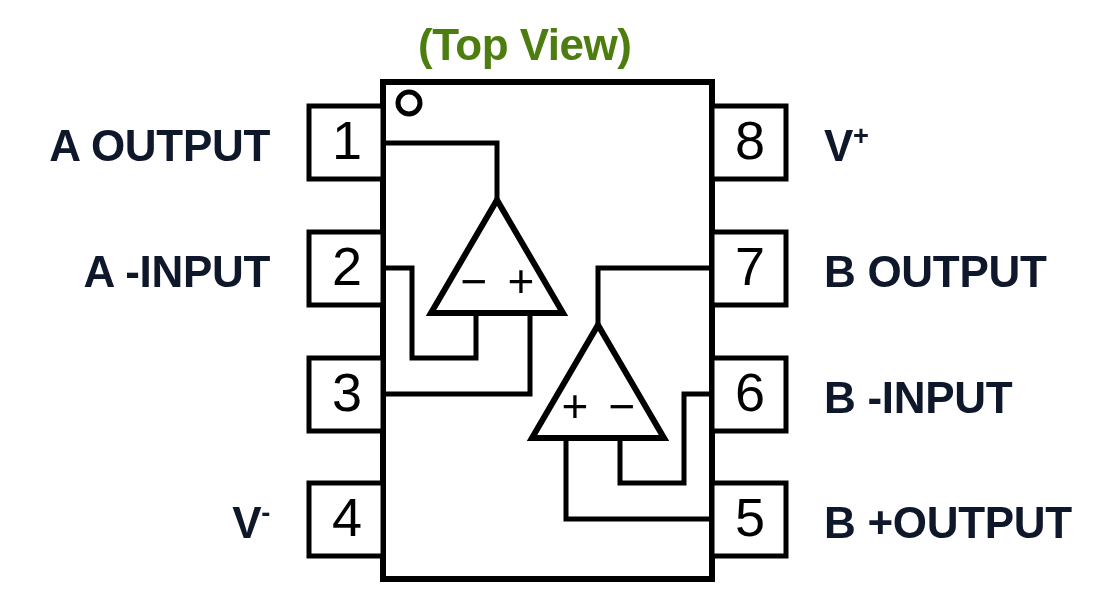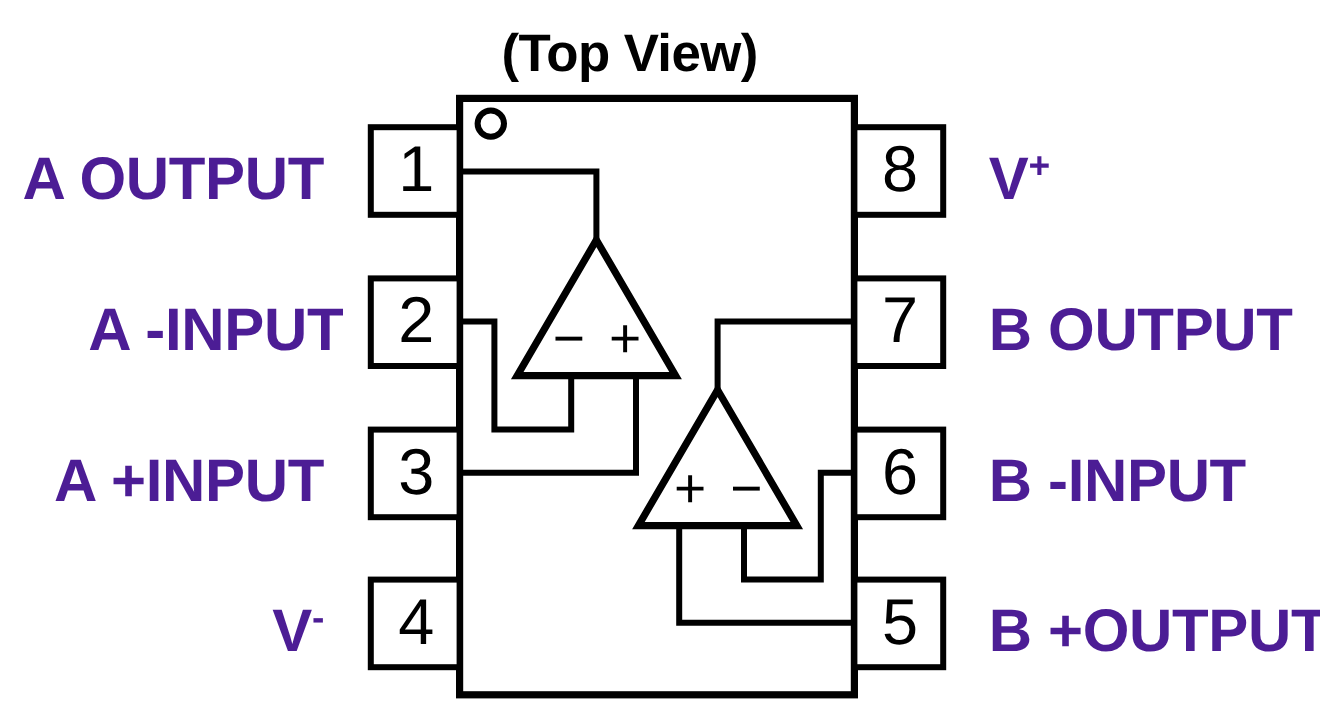--- a/index.html
+++ b/index.html
@@ -67,30 +67,30 @@
     font-weight: 400;
     fill: #000000;
     text-anchor: middle;
     dominant-baseline: middle;
   }
   .title-text {
     position: absolute;
     font-family: "Liberation Sans", sans-serif;
     font-size: 44px;
     font-weight: bold;
-    color: #000000;
+    color: #4d7c0f;
     white-space: nowrap;
     letter-spacing: -0.5px;
   }
   .pin-label {
     position: absolute;
     font-family: "Liberation Sans", sans-serif;
-    font-size: 50px;
+    font-size: 44px;
     font-weight: bold;
-    color: #4c1d95;
+    color: #0f172a;
     white-space: nowrap;
     line-height: 1;
     letter-spacing: -0.3px;
   }
   .pin-label.left {
     text-align: right;
   }
   .pin-label.right {
     text-align: left;
   }
@@ -152,25 +152,22 @@
 
     <text class="pin-num" x="750" y="145">8</text>
     <text class="pin-num" x="750" y="271">7</text>
     <text class="pin-num" x="750" y="397">6</text>
     <text class="pin-num" x="750" y="522">5</text>
   </svg>
 
   <div class="pin-label left" style="left:0px; top:122px; width:270px;">
     <span>A OUTPUT</span><span class="sup"></span>
   </div>
-  <div class="pin-label left" style="left:16px; top:248px; width:270px;">
+  <div class="pin-label left" style="left:0px; top:248px; width:270px;">
     <span>A -INPUT</span><span class="sup"></span>
-  </div>
-  <div class="pin-label left" style="left:0px; top:374px; width:270px;">
-    <span>A +INPUT</span><span class="sup"></span>
   </div>
   <div class="pin-label left" style="left:0px; top:499px; width:270px;">
     <span>V</span><span class="sup">-</span>
   </div>
 
   <div class="pin-label right" style="left:824px; top:122px; width:276px;">
     <span>V</span><span class="sup">+</span>
   </div>
   <div class="pin-label right" style="left:824px; top:374px; width:276px;">
     <span>B -INPUT</span><span class="sup"></span>

